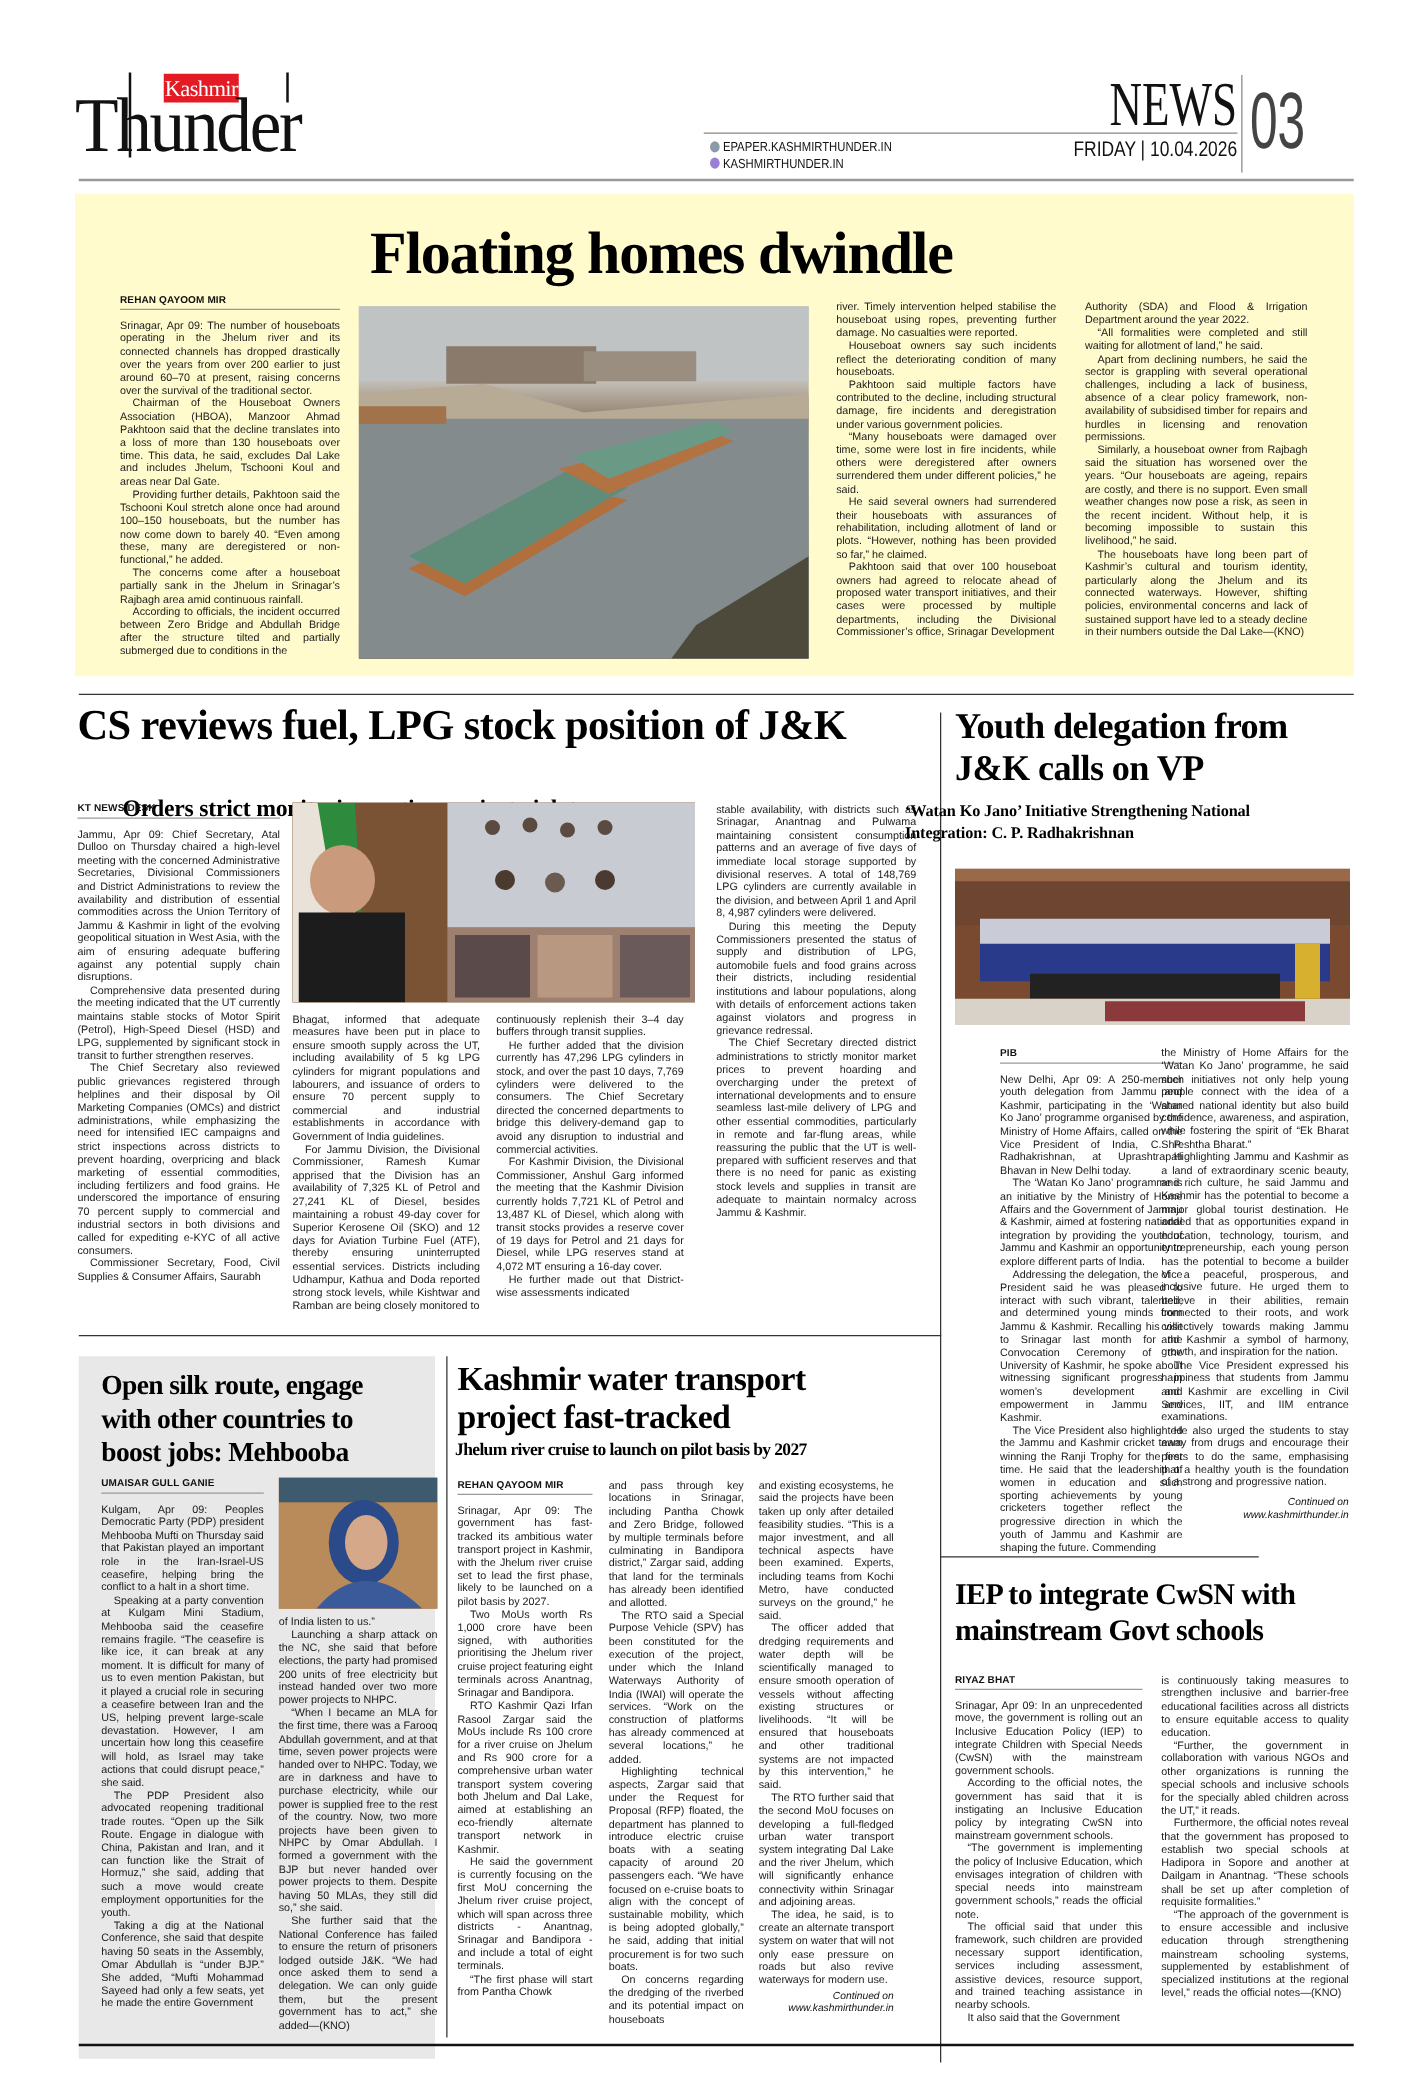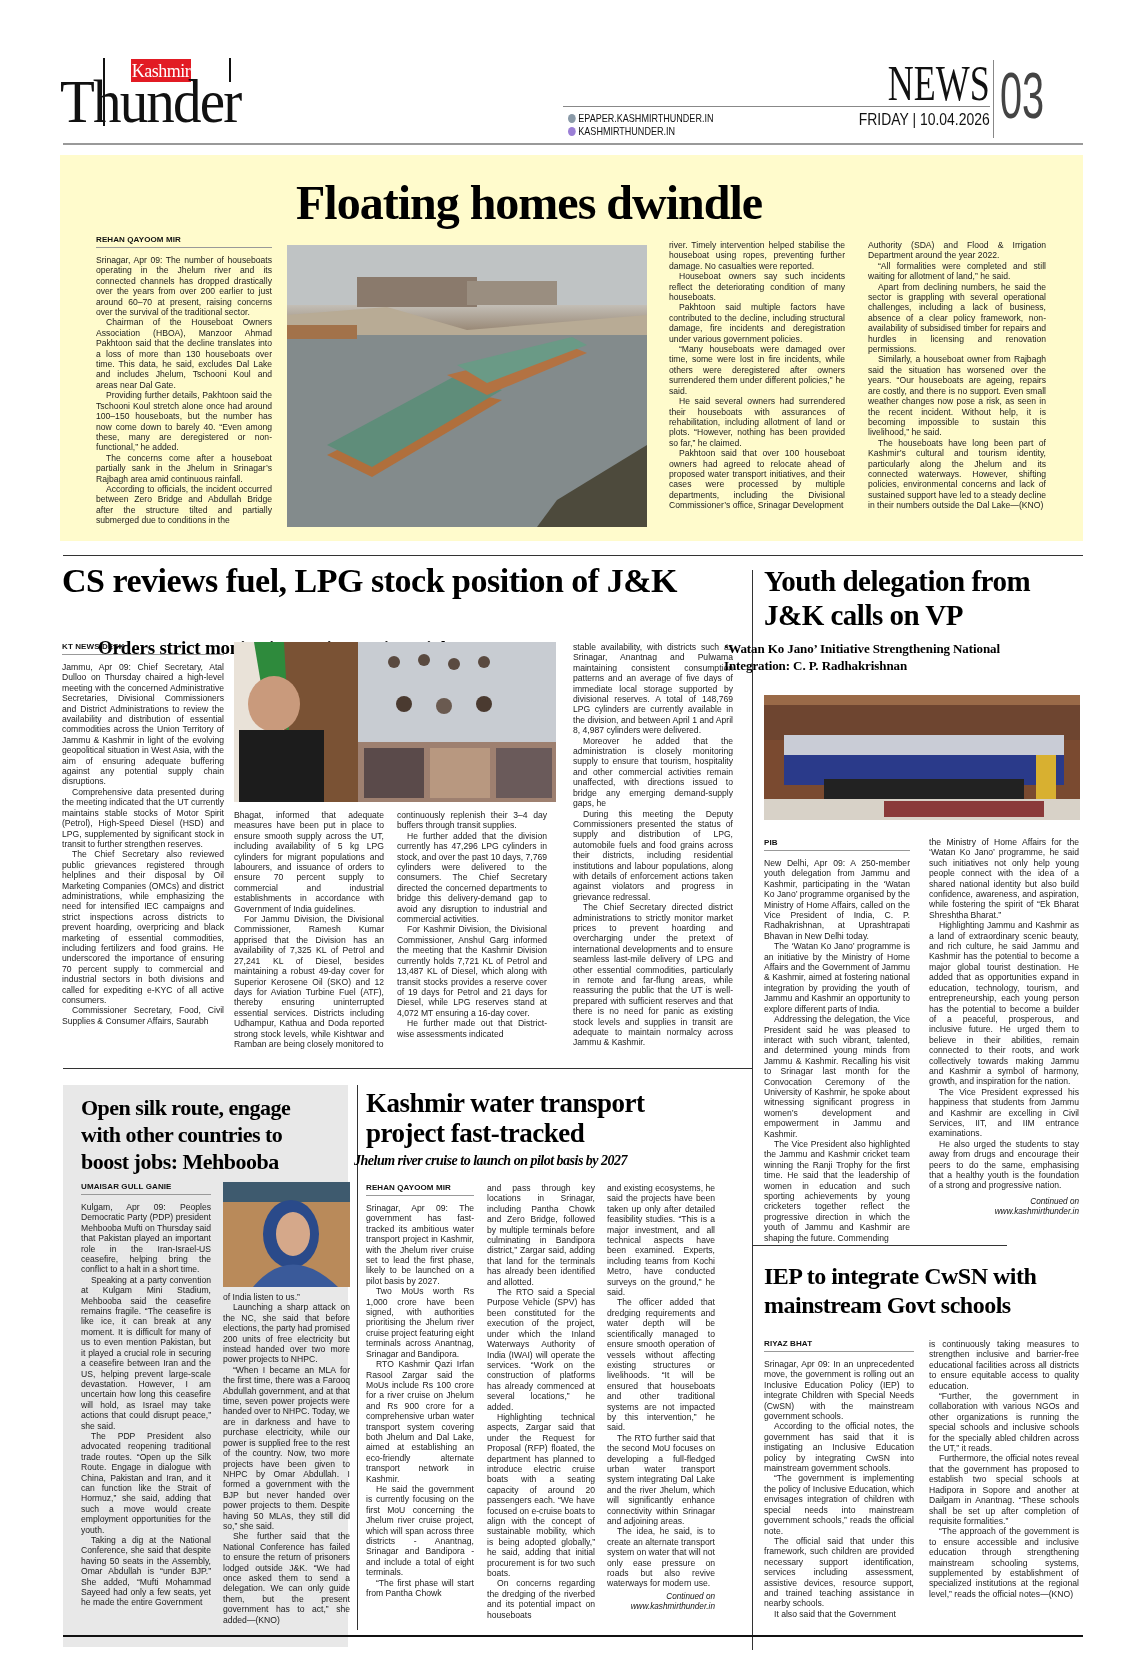--- a/index.html
+++ b/index.html
@@ -141,42 +141,41 @@
   <div class="body-text">
     <p style="text-indent:0">continuously replenish their 3–4 day buffers through transit supplies.</p>
     <p>He further added that the division currently has 47,296 LPG cylinders in stock, and over the past 10 days, 7,769 cylinders were delivered to the consumers. The Chief Secretary directed the concerned departments to bridge this delivery-demand gap to avoid any disruption to industrial and commercial activities.</p>
     <p>For Kashmir Division, the Divisional Commissioner, Anshul Garg informed the meeting that the Kashmir Division currently holds 7,721 KL of Petrol and 13,487 KL of Diesel, which along with transit stocks provides a reserve cover of 19 days for Petrol and 21 days for Diesel, while LPG reserves stand at 4,072 MT ensuring a 16-day cover.</p>
     <p>He further made out that District-wise assessments indicated</p>
   </div>
 </div>
 <div class="abs" style="left:573px;top:642px;width:160px;">
   <div class="body-text">
     <p style="text-indent:0">stable availability, with districts such as Srinagar, Anantnag and Pulwama maintaining consistent consumption patterns and an average of five days of immediate local storage supported by divisional reserves. A total of 148,769 LPG cylinders are currently available in the division, and between April 1 and April 8, 4,987 cylinders were delivered.</p>
-    <p>Moreover he added that the administration is closely monitoring supply to ensure that tourism, hospitality and other commercial activities remain unaffected, with directions issued to bridge any emerging demand-supply gaps, he</p>
     <p>During this meeting the Deputy Commissioners presented the status of supply and distribution of LPG, automobile fuels and food grains across their districts, including residential institutions and labour populations, along with details of enforcement actions taken against violators and progress in grievance redressal.</p>
     <p>The Chief Secretary directed district administrations to strictly monitor market prices to prevent hoarding and overcharging under the pretext of international developments and to ensure seamless last-mile delivery of LPG and other essential commodities, particularly in remote and far-flung areas, while reassuring the public that the UT is well-prepared with sufficient reserves and that there is no need for panic as existing stock levels and supplies in transit are adequate to maintain normalcy across Jammu &amp; Kashmir.</p>
   </div>
 </div>
 
 <div class="abs" style="left:752px;top:570px;width:1px;height:1080px;background:#333;"></div>
 <div class="abs headline" style="left:764px;top:564px;width:290px;font-size:29px;line-height:34px;">Youth delegation from J&amp;K calls on VP</div>
 <div class="abs headline" style="left:724px;top:640px;width:300px;font-size:13px;line-height:17px;letter-spacing:-0.1px;">‘Watan Ko Jano’ Initiative Strengthening National Integration: C. P. Radhakrishnan</div>
 <div class="abs photo" style="left:764px;top:695px;width:316px;height:125px;background:#7a4a30;">
   <svg width="316" height="125" viewBox="0 0 316 125">
     <rect x="0" y="0" width="316" height="45" fill="#6e4530"></rect>
     <rect x="0" y="0" width="316" height="10" fill="#9a6a48"></rect>
     <rect x="20" y="40" width="280" height="28" fill="#c9ccd6"></rect>
     <rect x="20" y="60" width="280" height="30" fill="#2a3a8a"></rect>
     <rect x="60" y="84" width="200" height="20" fill="#222"></rect>
     <rect x="0" y="104" width="316" height="21" fill="#d8d2c8"></rect>
     <rect x="120" y="106" width="160" height="16" fill="#8a3a3a"></rect>
     <rect x="272" y="60" width="20" height="44" fill="#d8b030"></rect>
   </svg>
 </div>
-<div class="abs" style="left:764px;top:838px;width:146px;">
+<div class="abs" style="left:800px;top:838px;width:146px;">
   <div class="byline">PIB</div>
   <div class="body-text">
     <p>New Delhi, Apr 09: A 250-member youth delegation from Jammu and Kashmir, participating in the ‘Watan Ko Jano’ programme organised by the Ministry of Home Affairs, called on the Vice President of India, C. P. Radhakrishnan, at Uprashtrapati Bhavan in New Delhi today.</p>
     <p>The ‘Watan Ko Jano’ programme is an initiative by the Ministry of Home Affairs and the Government of Jammu &amp; Kashmir, aimed at fostering national integration by providing the youth of Jammu and Kashmir an opportunity to explore different parts of India.</p>
     <p>Addressing the delegation, the Vice President said he was pleased to interact with such vibrant, talented, and determined young minds from Jammu &amp; Kashmir. Recalling his visit to Srinagar last month for the Convocation Ceremony of the University of Kashmir, he spoke about witnessing significant progress in women’s development and empowerment in Jammu and Kashmir.</p>
     <p>The Vice President also highlighted the Jammu and Kashmir cricket team winning the Ranji Trophy for the first time. He said that the leadership of women in education and such sporting achievements by young cricketers together reflect the progressive direction in which the youth of Jammu and Kashmir are shaping the future. Commending</p>
   </div>
 </div>
 <div class="abs" style="left:929px;top:837px;width:150px;">
   <div class="body-text">
@@ -239,21 +238,21 @@
   <div class="body-text">
     <p style="text-indent:0">of India listen to us.”</p>
     <p>Launching a sharp attack on the NC, she said that before elections, the party had promised 200 units of free electricity but instead handed over two more power projects to NHPC.</p>
     <p>“When I became an MLA for the first time, there was a Farooq Abdullah government, and at that time, seven power projects were handed over to NHPC. Today, we are in darkness and have to purchase electricity, while our power is supplied free to the rest of the country. Now, two more projects have been given to NHPC by Omar Abdullah. I formed a government with the BJP but never handed over power projects to them. Despite having 50 MLAs, they still did so,” she said.</p>
     <p>She further said that the National Conference has failed to ensure the return of prisoners lodged outside J&amp;K. “We had once asked them to send a delegation. We can only guide them, but the present government has to act,” she added—(KNO)</p>
   </div>
 </div>
 
 <div class="abs" style="left:357px;top:1085px;width:1px;height:545px;background:#333;"></div>
 <div class="abs headline" style="left:366px;top:1088px;width:340px;font-size:27px;line-height:30px;">Kashmir water transport project fast-tracked</div>
-<div class="abs headline" style="left:354px;top:1152px;font-size:14px;line-height:17px;font-style:italic;">Jhelum river cruise to launch on pilot basis by 2027</div>
+<div class="abs headline" style="left:364px;top:1152px;font-size:14px;line-height:17px;">Jhelum river cruise to launch on pilot basis by 2027</div>
 <div class="abs" style="left:366px;top:1183px;width:108px;">
   <div class="byline">REHAN QAYOOM MIR</div>
   <div class="body-text">
     <p>Srinagar, Apr 09: The government has fast-tracked its ambitious water transport project in Kashmir, with the Jhelum river cruise set to lead the first phase, likely to be launched on a pilot basis by 2027.</p>
     <p>Two MoUs worth Rs 1,000 crore have been signed, with authorities prioritising the Jhelum river cruise project featuring eight terminals across Anantnag, Srinagar and Bandipora.</p>
     <p>RTO Kashmir Qazi Irfan Rasool Zargar said the MoUs include Rs 100 crore for a river cruise on Jhelum and Rs 900 crore for a comprehensive urban water transport system covering both Jhelum and Dal Lake, aimed at establishing an eco-friendly alternate transport network in Kashmir.</p>
     <p>He said the government is currently focusing on the first MoU concerning the Jhelum river cruise project, which will span across three districts - Anantnag, Srinagar and Bandipora - and include a total of eight terminals.</p>
     <p>“The first phase will start from Pantha Chowk</p>
   </div>
 </div>

